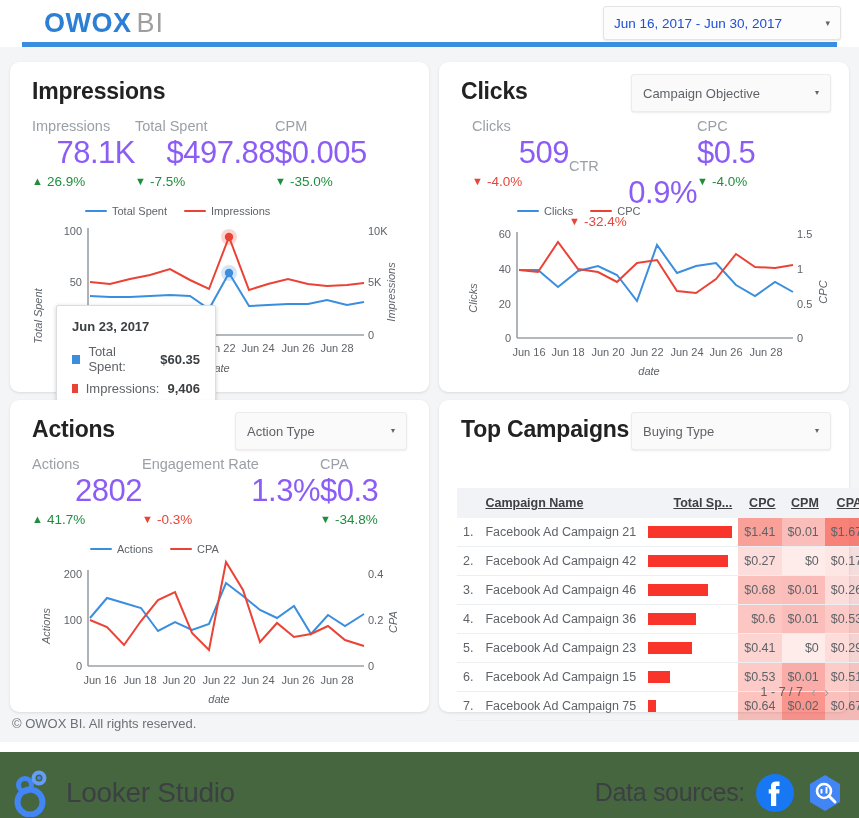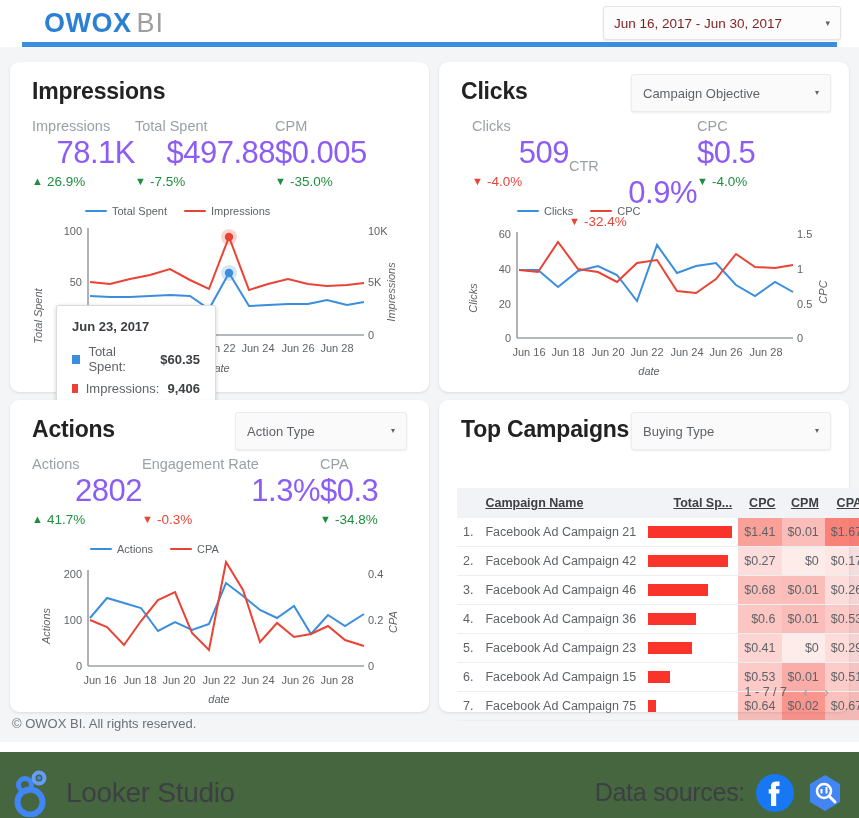--- a/index.html
+++ b/index.html
@@ -18,21 +18,21 @@
   }
   .logo { position: absolute; left: 44px; top: 8px; display: flex; align-items: baseline; }
   .logo-owox { font-size: 27px; font-weight: bold; color: #2b7fd4; letter-spacing: 0.5px; }
   .logo-bi { font-size: 27px; font-weight: 300; color: #9e9e9e; letter-spacing: 1px; margin-left: 5px; }
   .date-select {
     position: absolute; right: 18px; top: 6px; width: 238px; height: 34px;
     background: #fcfcfc; border: 1px solid #e4e4e4; border-radius: 3px;
     box-shadow: 0 1px 2px rgba(0,0,0,.09);
     display: flex; align-items: center; padding: 0 10px;
   }
-  .date-select-text { font-size: 13.5px; color: #7f1d1d; }
+  .date-select-text { font-size: 13.5px; color: #1d4ed8; }
   .caret { margin-left: auto; color: #5f6368; font-size: 9px; line-height: 1; }
   .blue-rule { position: absolute; left: 22px; top: 42px; width: 815px; height: 5px; background: #3b8ede; }
 
   
   .body-bg {
     position: absolute; left: 0; top: 47px; width: 859px; height: 695px;
     background: #f4f5f7;
   }
 
   .card {
@@ -100,21 +100,21 @@
   .tbl td {
     font-size: 12.5px; color: #5f6368; padding: 7px 6px;
     border-bottom: 1px solid #eceff1; white-space: nowrap;
   }
   .col-idx { width: 24px; text-align: right; padding-right: 6px !important; color: #80868b; }
   .col-bar { width: 86px; }
   .bar { height: 12px; background: #f9342a; display: block; }
   .cell-money { width: 48px; }
   .pager {
     position: absolute; right: 20px; bottom: 12px;
-    display: flex; align-items: center; gap: 16px;
+    display: flex; align-items: center; gap: 8px;
     font-size: 12.5px; color: #5f6368;
   }
   .pager-btn { color: #9aa0a6; font-size: 15px; cursor: default; }
 
   
   .copyright {
     position: absolute; left: 12px; top: 716px;
     font-size: 13px; color: #6b7177;
   }
 

